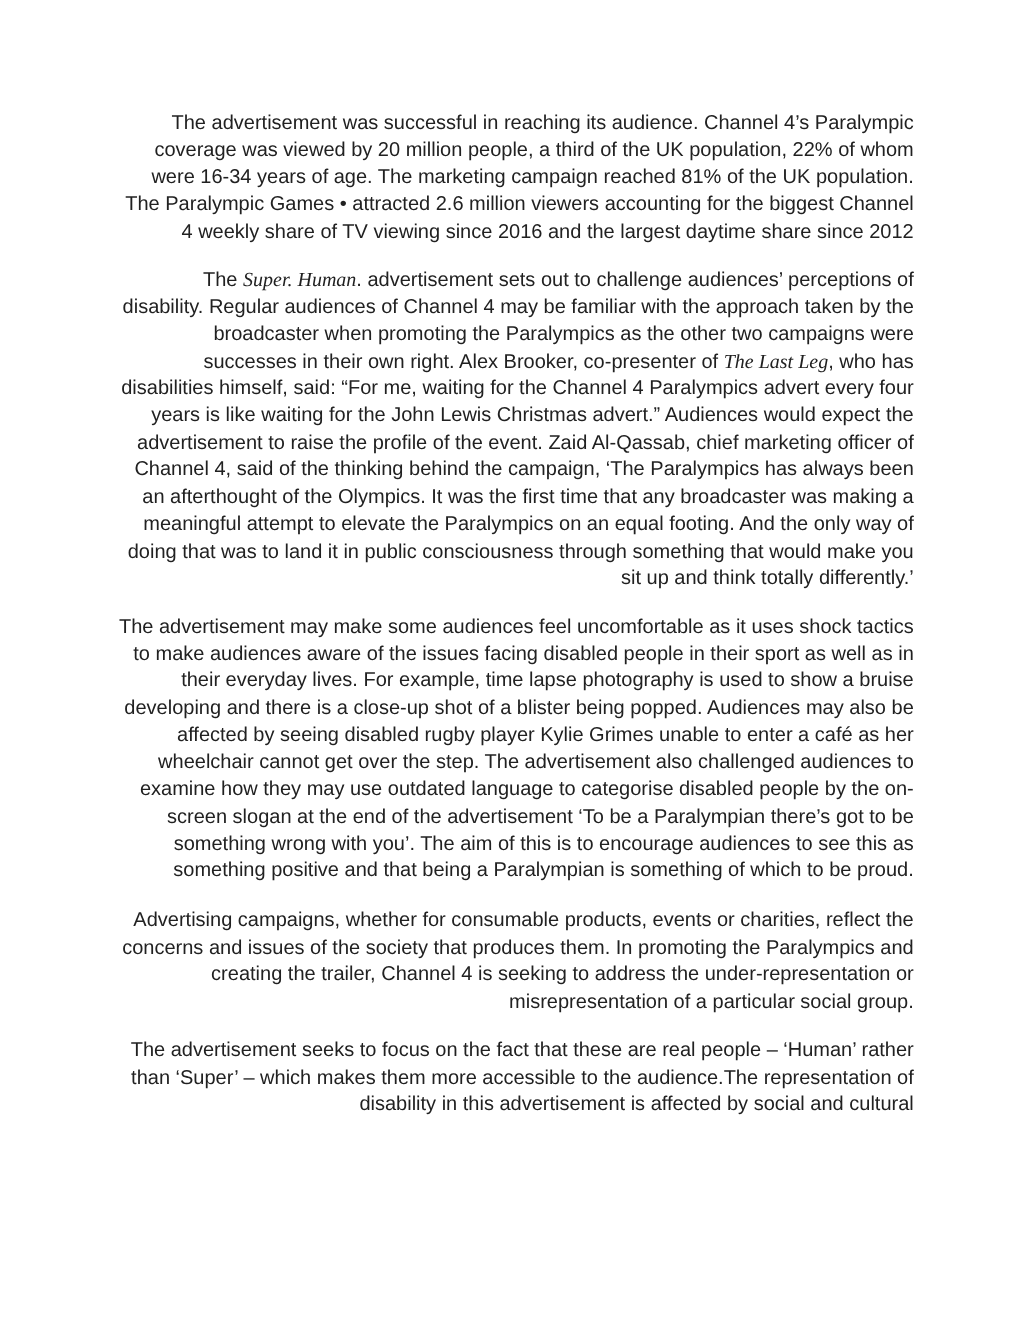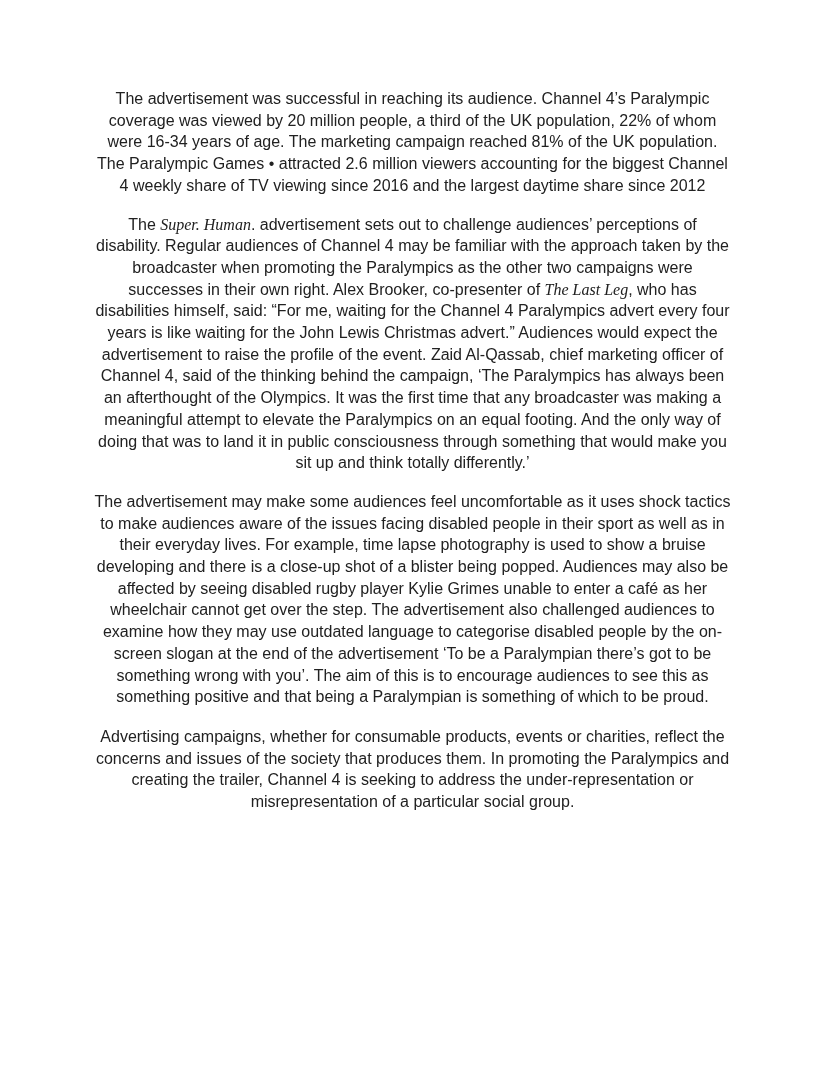--- a/index.html
+++ b/index.html
@@ -20,21 +20,21 @@
     height: 1071px;
     padding: 88px 97px 40px 94px;
     background: #ffffff;
   }
   .doc-paragraph {
     margin: 0 0 17px 0;
     font-size: 16px;
     line-height: 21.7px;
     font-weight: 400;
     letter-spacing: 0;
-    text-align: center;
+    text-align: right;
   }
   .doc-heading {
     margin: 4px 0 18px 0;
     font-size: 16px;
     line-height: 21.7px;
     font-weight: 700;
     letter-spacing: 0.2px;
   }
   .italic-title {
     font-style: italic;
@@ -49,14 +49,15 @@
   <p class="doc-paragraph">The advertisement was successful in reaching its audience. Channel 4’s Paralympic coverage was viewed by 20 million people, a third of the UK population, 22% of whom were 16-34 years of age. The marketing campaign reached 81% of the UK population. The Paralympic Games • attracted 2.6 million viewers accounting for the biggest Channel 4 weekly share of TV viewing since 2016 and the largest daytime share since 2012</p>
 
   <p class="doc-paragraph"><span>The </span><em class="italic-title">Super. Human</em><span>. advertisement sets out to challenge audiences’ perceptions of disability. Regular audiences of Channel 4 may be familiar with the approach taken by the broadcaster when promoting the Paralympics as the other two campaigns were successes in their own right. Alex Brooker, co-presenter of </span><em class="italic-title">The Last Leg</em><span>, who has disabilities himself, said: “For me, waiting for the Channel 4 Paralympics advert every four years is like waiting for the John Lewis Christmas advert.” Audiences would expect the advertisement to raise the profile of the event. Zaid Al-Qassab, chief marketing officer of Channel 4, said of the thinking behind the campaign, ‘The Paralympics has always been an afterthought of the Olympics. It was the first time that any broadcaster was making a meaningful attempt to elevate the Paralympics on an equal footing. And the only way of doing that was to land it in public consciousness through something that would make you sit up and think totally differently.’</span></p>
 
   <p class="doc-paragraph">The advertisement may make some audiences feel uncomfortable as it uses shock tactics to make audiences aware of the issues facing disabled people in their sport as well as in their everyday lives. For example, time lapse photography is used to show a bruise developing and there is a close-up shot of a blister being popped. Audiences may also be affected by seeing disabled rugby player Kylie Grimes unable to enter a café as her wheelchair cannot get over the step. The advertisement also challenged audiences to examine how they may use outdated language to categorise disabled people by the on-screen slogan at the end of the advertisement ‘To be a Paralympian there’s got to be something wrong with you’. The aim of this is to encourage audiences to see this as something positive and that being a Paralympian is something of which to be proud.</p>
 
   <h2 class="doc-heading"></h2>
 
   <p class="doc-paragraph">Advertising campaigns, whether for consumable products, events or charities, reflect the concerns and issues of the society that produces them. In promoting the Paralympics and creating the trailer, Channel 4 is seeking to address the under-representation or misrepresentation of a particular social group.</p>
 
+  <p class="doc-paragraph">The advertisement seeks to focus on the fact that these are real people – ‘Human’ rather than ‘Super’ – which makes them more accessible to the audience.The representation of disability in this advertisement is affected by social and cultural</p>
 
 </div>
 
 </body></html>

